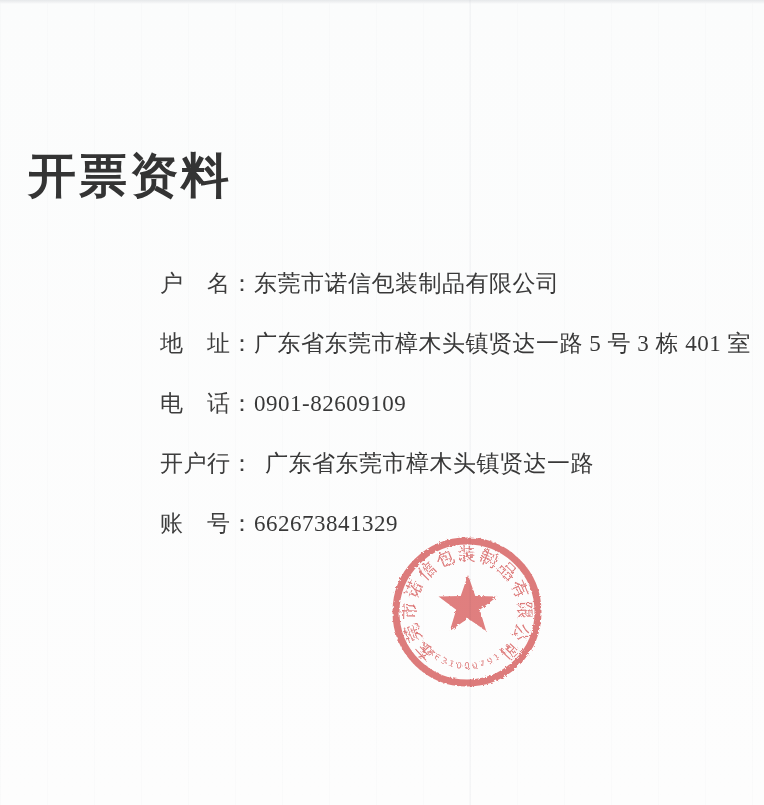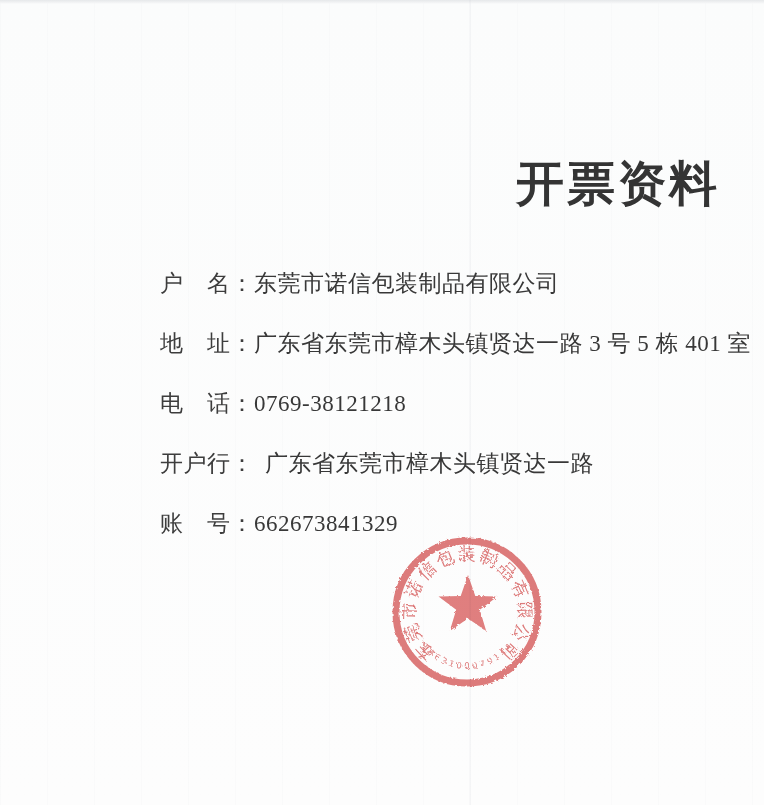--- a/index.html
+++ b/index.html
@@ -22,23 +22,23 @@
   .scan-top-edge {
     position: absolute; top: 0; left: 0; width: 764px; height: 4px;
     background: linear-gradient(180deg, #e6e8ea 0%, #f4f5f6 70%, rgba(255,255,255,0) 100%);
   }
   .scan-crease {
     position: absolute; top: 0; left: 469px; width: 2px; height: 805px;
     background: rgba(120,120,130,0.035);
   }
   .doc-title {
     position: absolute;
-    top: 152px;
+    top: 144px;
     left: 0; width: 692px;
-    text-align: right;
+    text-align: left;
   }
   .doc-title span {
     display: inline-block;
     transform: translateX(28px);
     font-size: 48px;
     font-weight: bold;
     letter-spacing: 3px;
     color: #343434;
   }
   .fields {
@@ -85,24 +85,24 @@
 
   <div class="doc-title">
     <span>开票资料</span>
   </div>
 
   <ul class="fields">
     <li class="field-row">
       <span class="field-label">户　名：</span><span class="field-value">东莞市诺信包装制品有限公司</span>
     </li>
     <li class="field-row">
-      <span class="field-label">地　址：</span><span class="field-value">广东省东莞市樟木头镇贤达一路 3 号 5 栋 401 室</span>
+      <span class="field-label">地　址：</span><span class="field-value">广东省东莞市樟木头镇贤达一路 5 号 3 栋 401 室</span>
     </li>
     <li class="field-row">
-      <span class="field-label">电　话：</span><span class="field-value">0769-38121218</span>
+      <span class="field-label">电　话：</span><span class="field-value">0901-82609109</span>
     </li>
     <li class="field-row">
       <span class="field-label">开户行：</span><span class="field-value gap">广东省东莞市樟木头镇贤达一路</span>
     </li>
     <li class="field-row">
       <span class="field-label">账　号：</span><span class="field-value">662673841329</span>
     </li>
   </ul>
 
   <div class="seal">

